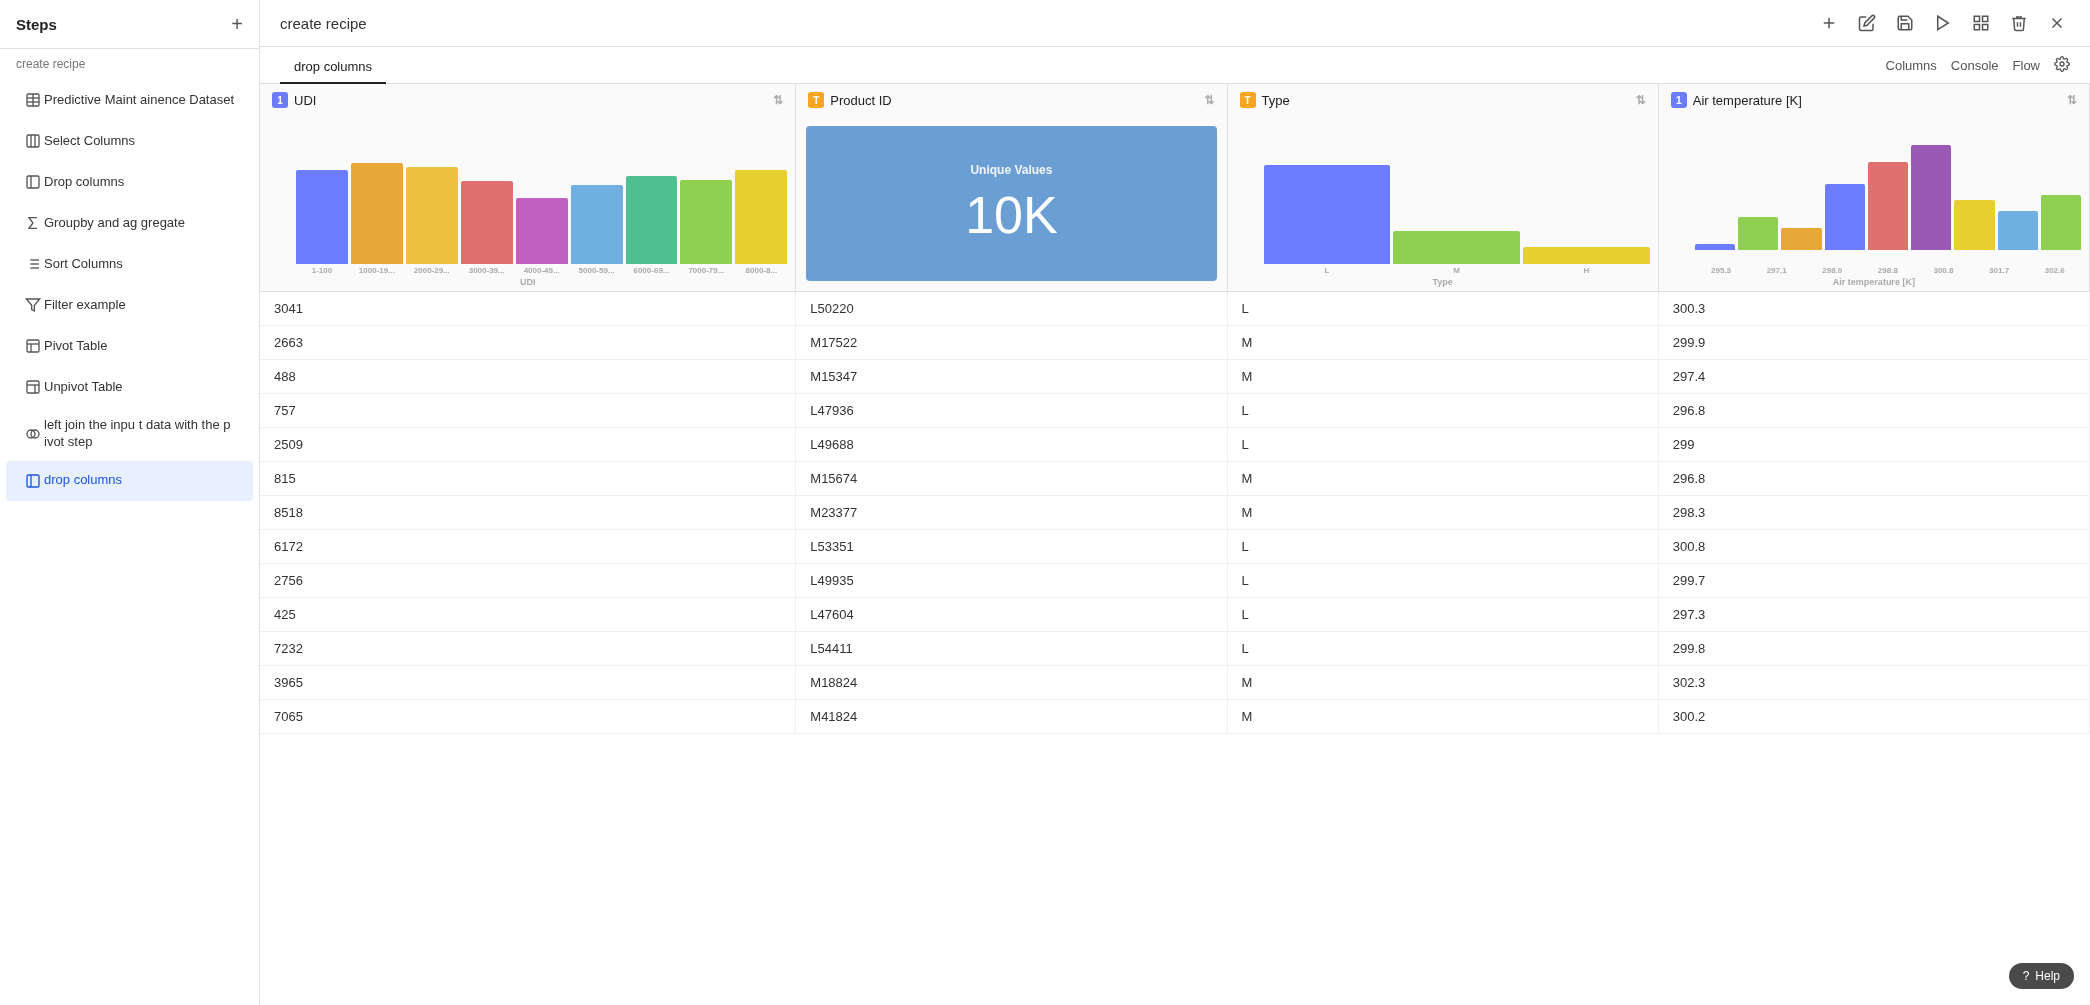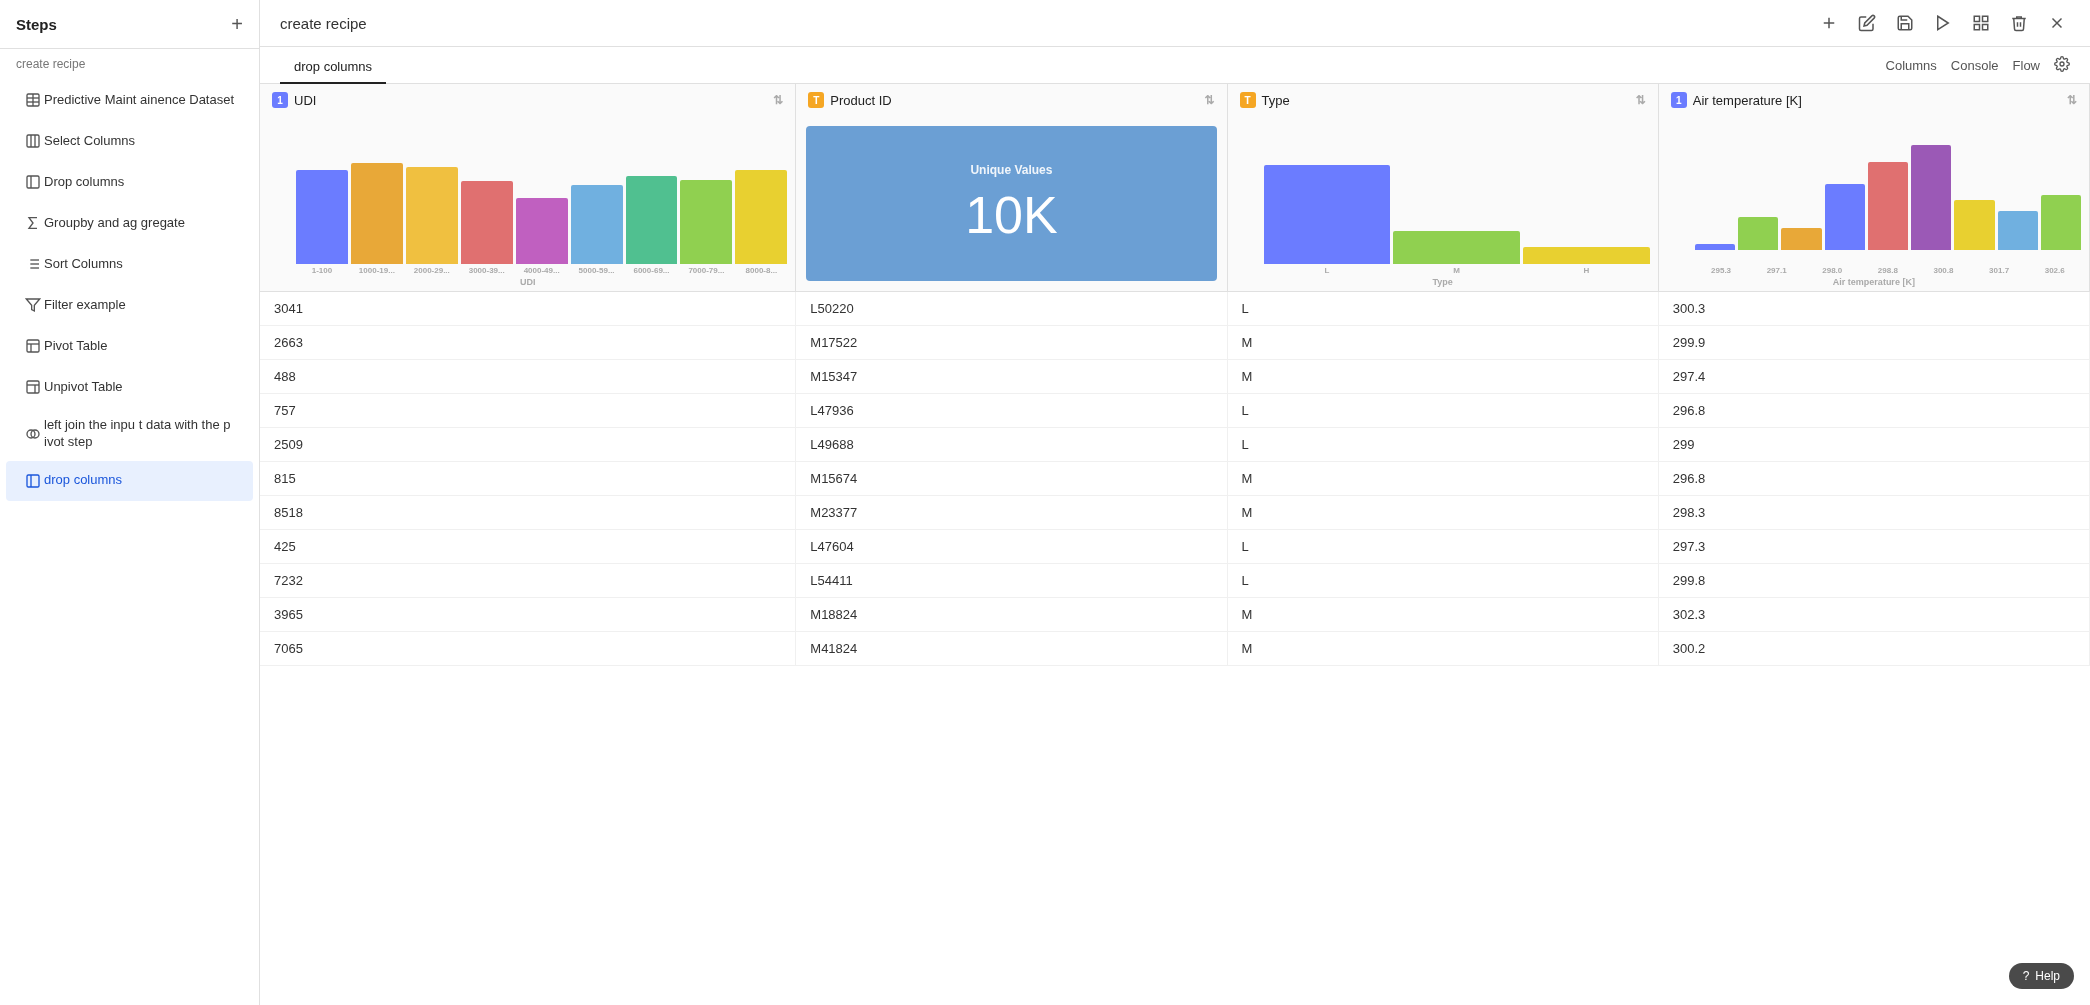--- a/index.html
+++ b/index.html
@@ -627,20 +627,32 @@
               <td>M</td>
               <td>296.8</td>
             </tr>
             <tr>
               <td>8518</td>
               <td>M23377</td>
               <td>M</td>
               <td>298.3</td>
             </tr>
             <tr>
+              <td>6172</td>
+              <td>L53351</td>
+              <td>L</td>
+              <td>300.8</td>
+            </tr>
+            <tr>
+              <td>2756</td>
+              <td>L49935</td>
+              <td>L</td>
+              <td>299.7</td>
+            </tr>
+            <tr>
               <td>425</td>
               <td>L47604</td>
               <td>L</td>
               <td>297.3</td>
             </tr>
             <tr>
               <td>7232</td>
               <td>L54411</td>
               <td>L</td>
               <td>299.8</td>

